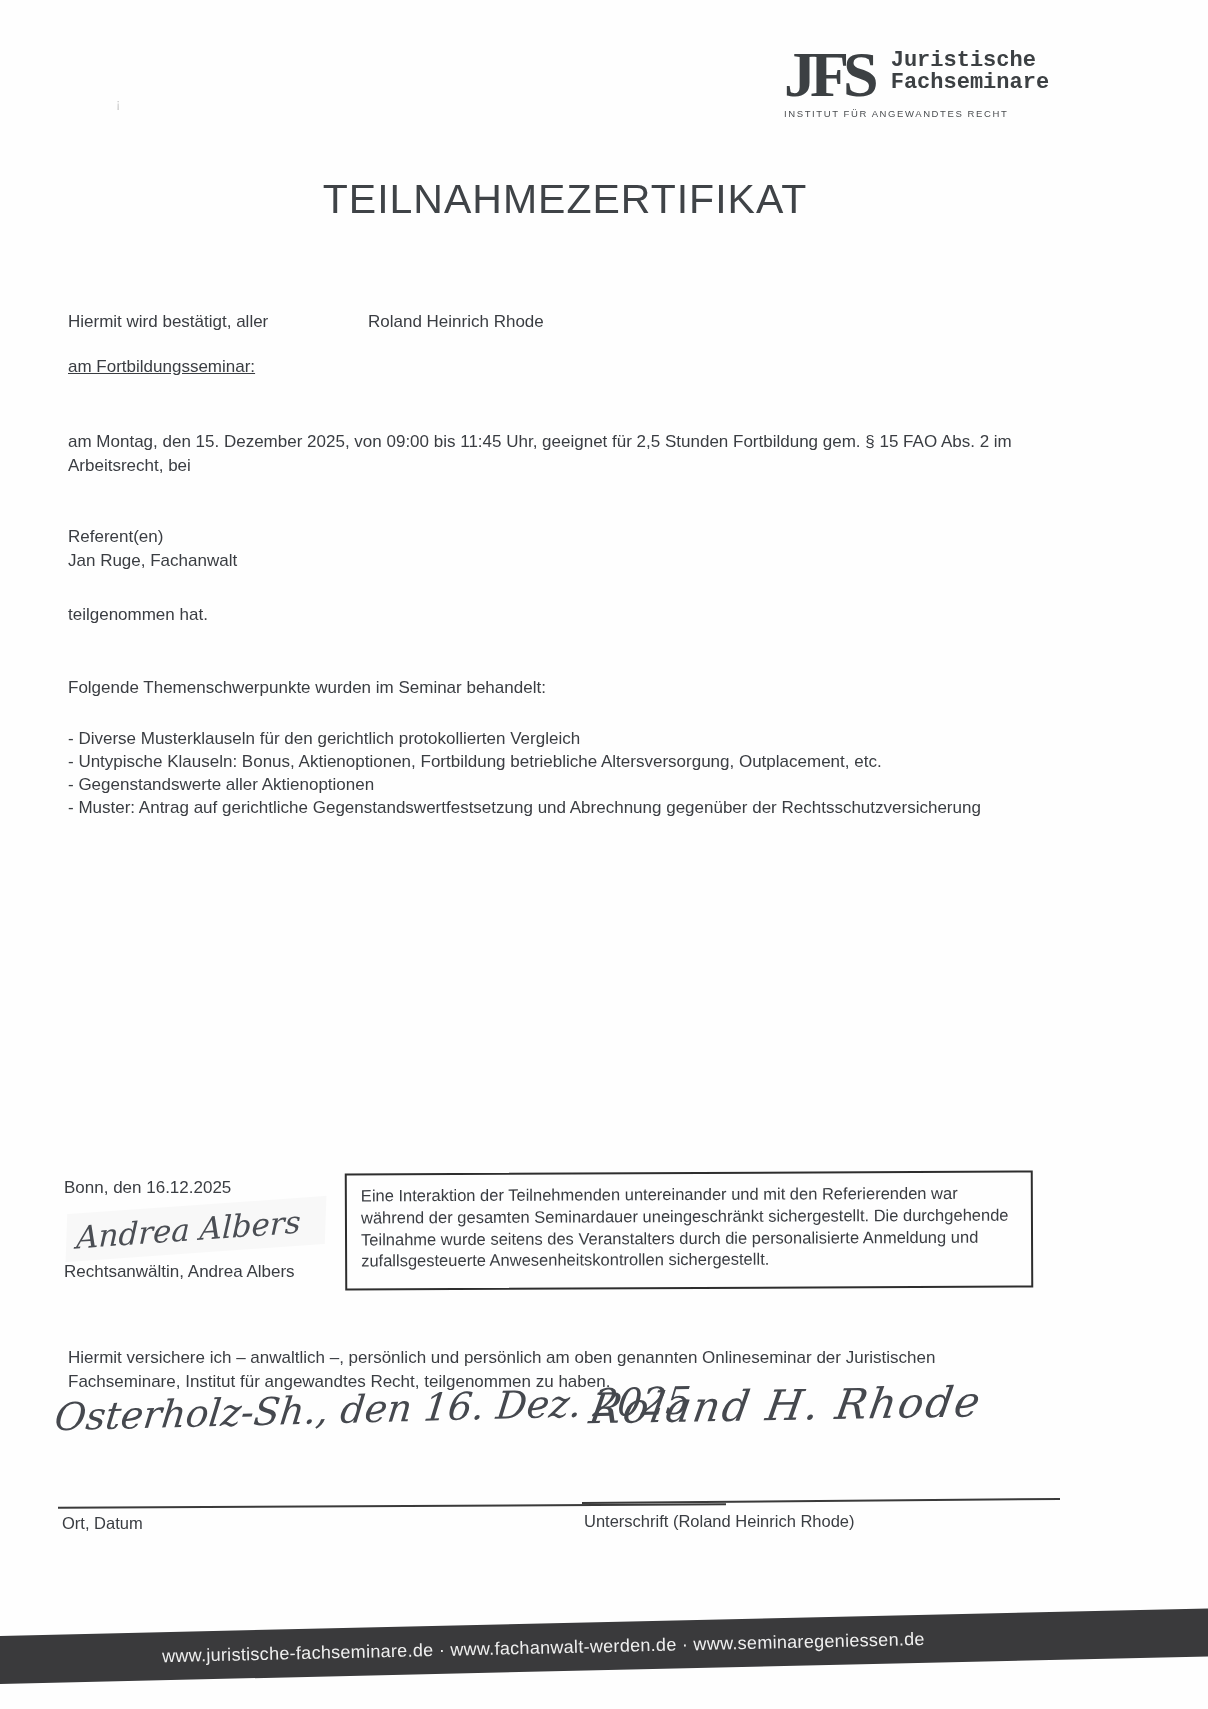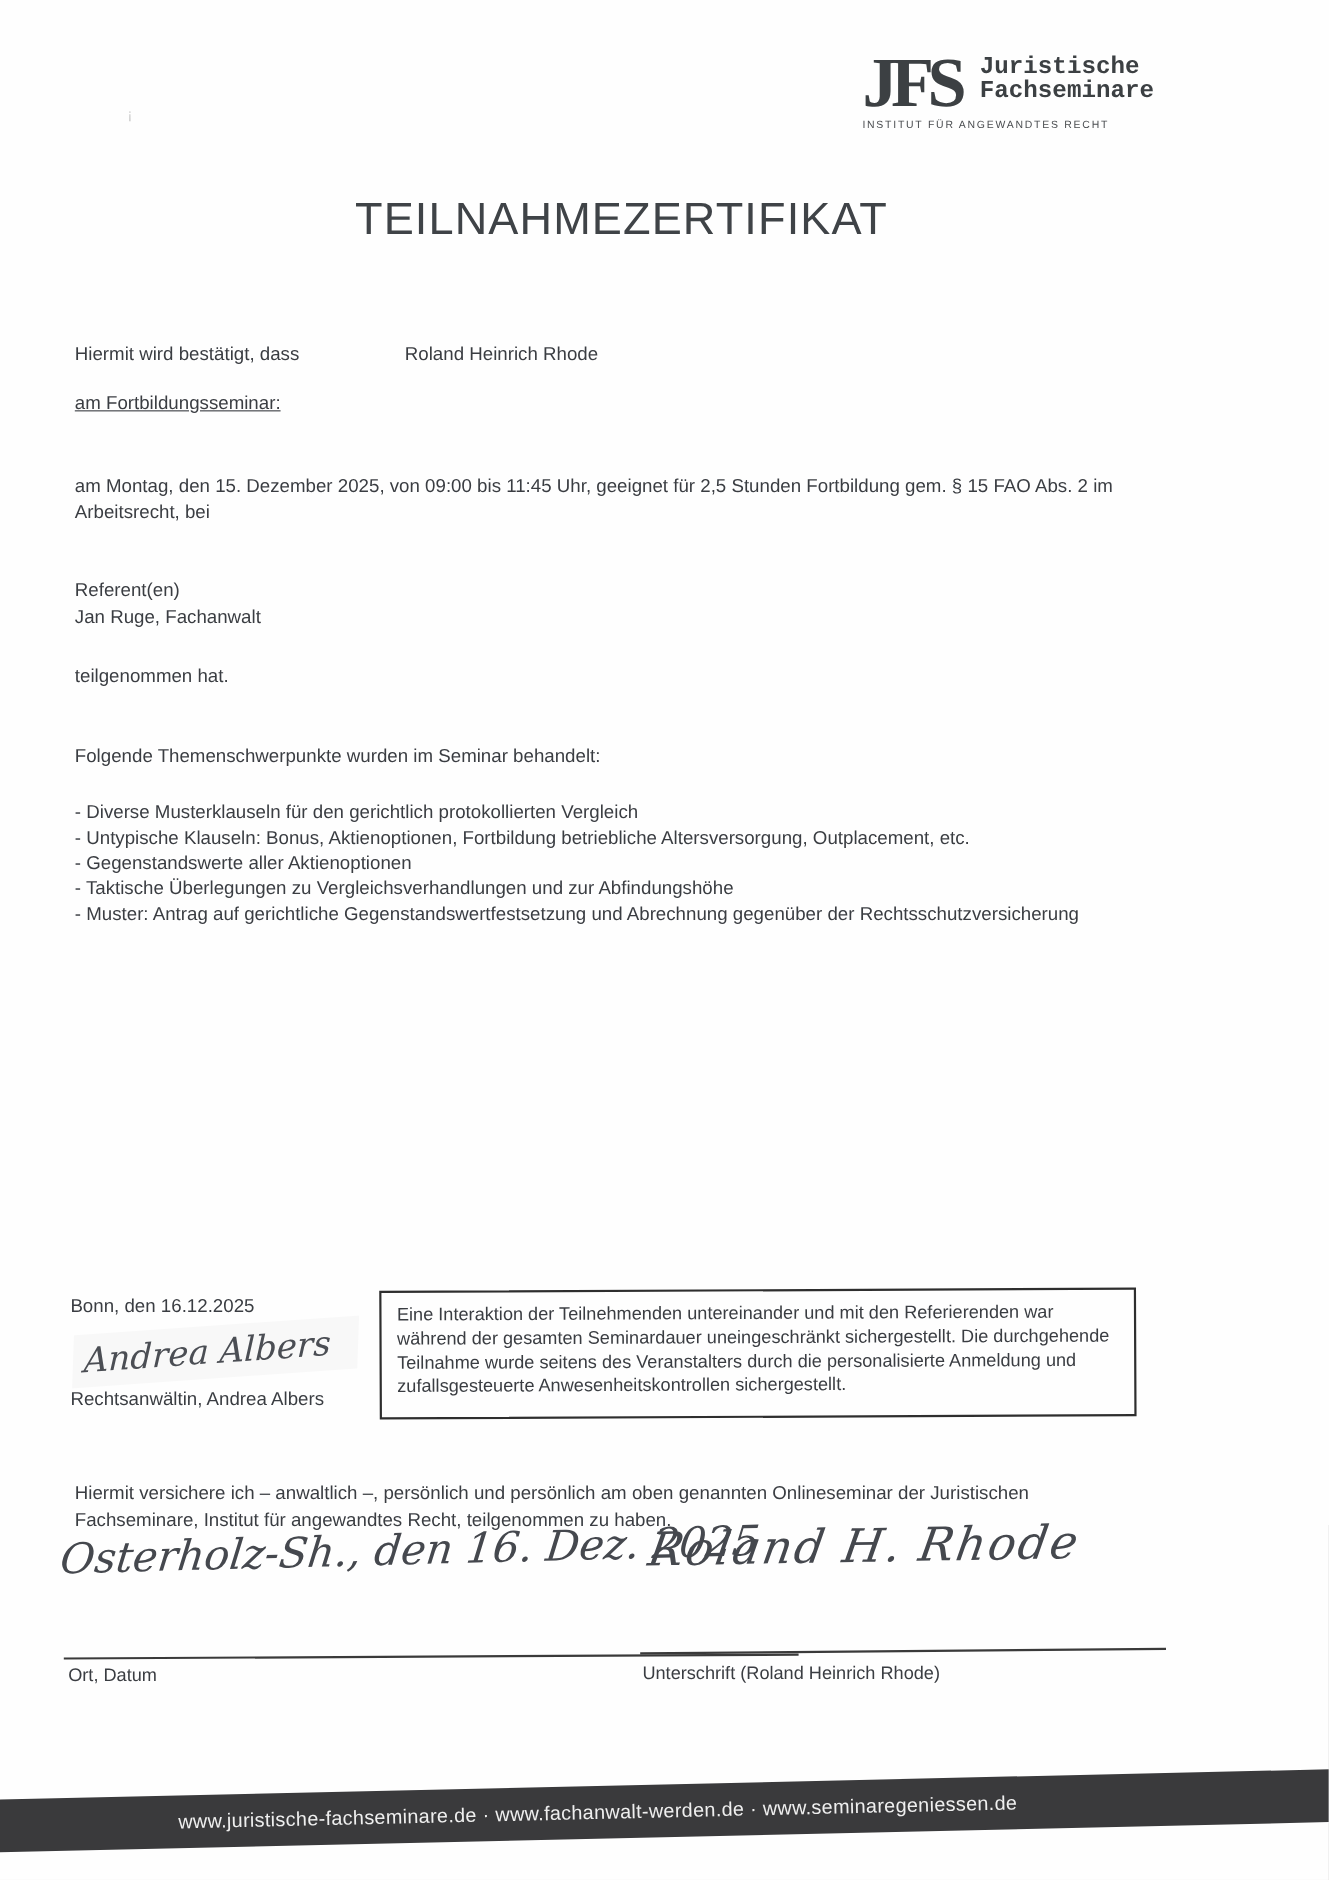--- a/index.html
+++ b/index.html
@@ -109,21 +109,21 @@
         <div>Juristische</div>
         <div>Fachseminare</div>
       </div>
     </div>
     <div class="logo-sub">INSTITUT FÜR ANGEWANDTES RECHT</div>
   </div>
 
   <div class="cert-title">TEILNAHMEZERTIFIKAT</div>
 
   <div class="row row1">
-    <div class="lbl">Hiermit wird bestätigt, dass</div>
+    <div class="lbl">Hiermit wird bestätigt, aller</div>
     <div class="val">Roland Heinrich Rhode</div>
   </div>
 
   <div class="row row2">
     <div class="lbl">am Fortbildungsseminar:</div>
   </div>
 
   <div class="para session">am Montag, den 15. Dezember 2025, von 09:00 bis 11:45 Uhr, geeignet für 2,5 Stunden Fortbildung gem. § 15 FAO Abs. 2 im Arbeitsrecht, bei</div>
 
   <div class="para referent">
@@ -132,21 +132,20 @@
   </div>
 
   <div class="para teilgenommen">teilgenommen hat.</div>
 
   <div class="para topics-heading">Folgende Themenschwerpunkte wurden im Seminar behandelt:</div>
 
   <div class="topics">
     <div class="topic">- Diverse Musterklauseln für den gerichtlich protokollierten Vergleich</div>
     <div class="topic">- Untypische Klauseln: Bonus, Aktienoptionen, Fortbildung betriebliche Altersversorgung, Outplacement, etc.</div>
     <div class="topic">- Gegenstandswerte aller Aktienoptionen</div>
-    <div class="topic">- Taktische Überlegungen zu Vergleichsverhandlungen und zur Abfindungshöhe</div>
     <div class="topic">- Muster: Antrag auf gerichtliche Gegenstandswertfestsetzung und Abrechnung gegenüber der Rechtsschutzversicherung</div>
   </div>
 
   <div class="issuer-date">Bonn, den 16.12.2025</div>
   <div class="issuer-sig">Andrea Albers</div>
   <div class="issuer-name">Rechtsanwältin, Andrea Albers</div>
 
   <div class="note-box">Eine Interaktion der Teilnehmenden untereinander und mit den Referierenden war während der gesamten Seminardauer uneingeschränkt sichergestellt. Die durchgehende Teilnahme wurde seitens des Veranstalters durch die personalisierte Anmeldung und zufallsgesteuerte Anwesenheitskontrollen sichergestellt.</div>
 
   <div class="para declaration">Hiermit versichere ich – anwaltlich –, persönlich und persönlich am oben genannten Onlineseminar der Juristischen Fachseminare, Institut für angewandtes Recht, teilgenommen zu haben.</div>

